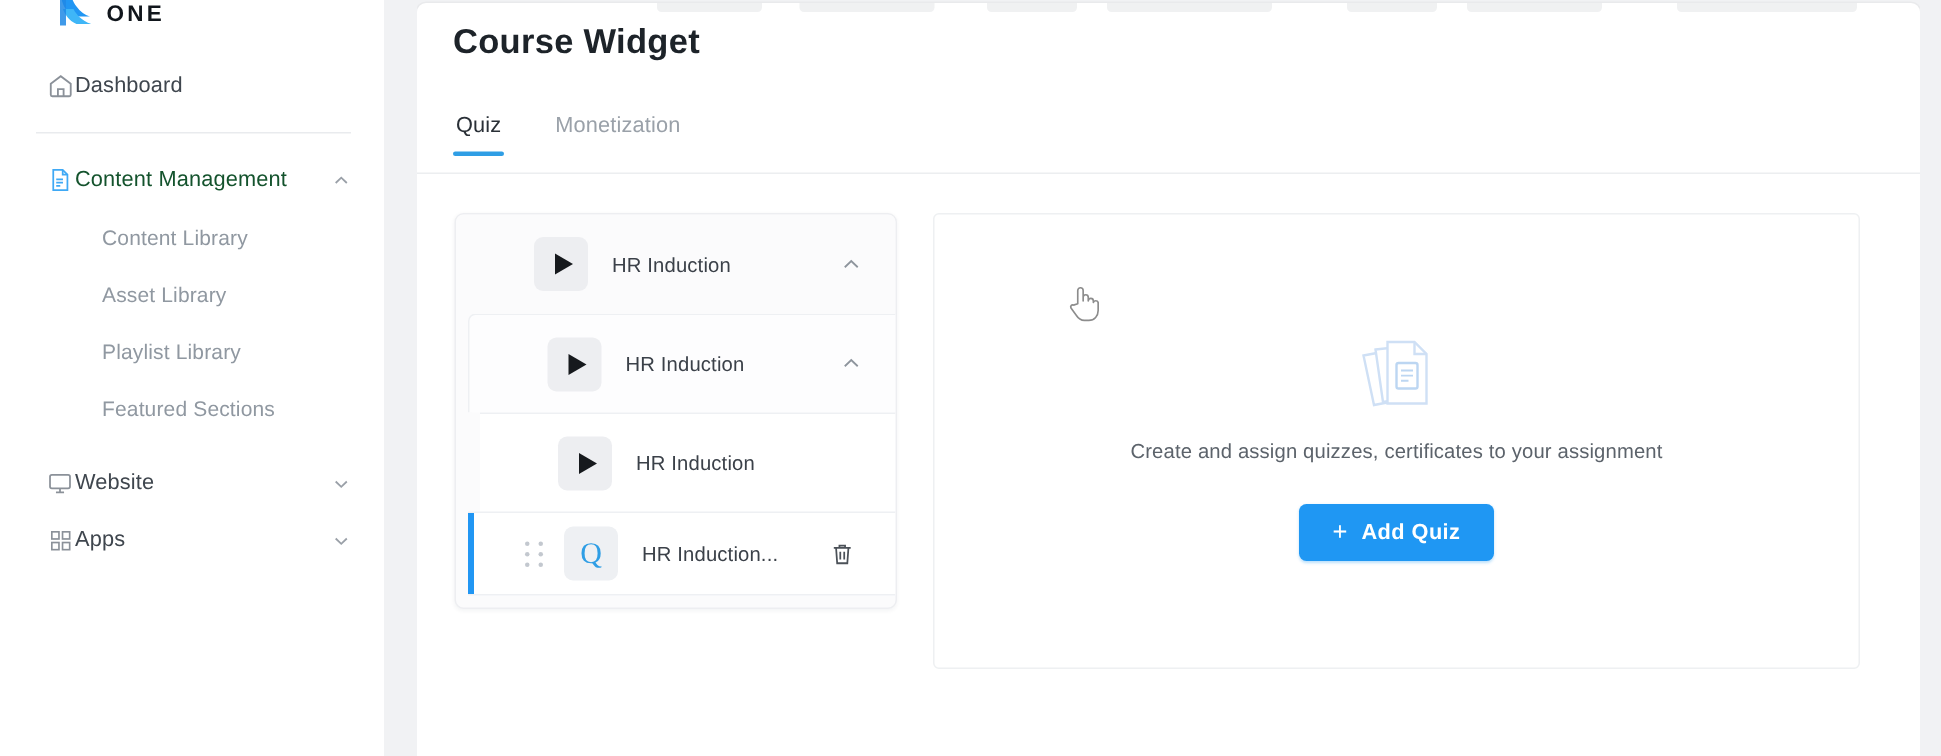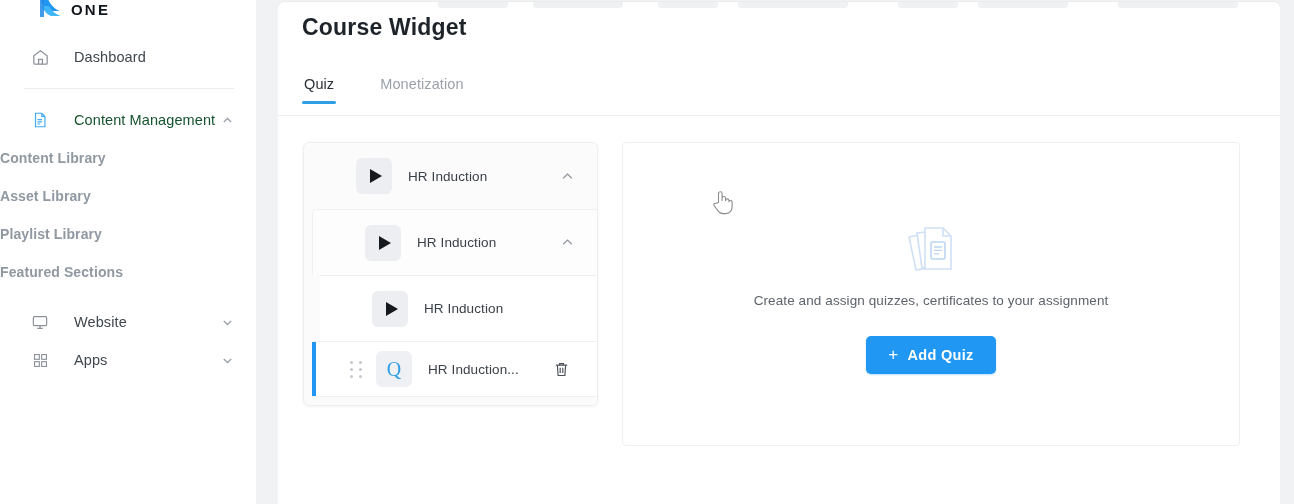--- a/index.html
+++ b/index.html
@@ -39,21 +39,20 @@
     padding: 0 22px 0 30px;
     cursor: pointer;
   }
   .nav-ico {
     width: 20px; height: 20px; flex: 0 0 20px;
     display: flex; align-items: center; justify-content: center;
     color: #8b9199;
   }
   .nav-ico svg { display: block; }
   .nav-label {
-    margin-left: 24px;
     font-size: 14.5px;
     color: #3f464e;
     white-space: nowrap;
     letter-spacing: .1px;
   }
   .nav-item.active .nav-ico { color: #3fa9f5; }
   .nav-item.active .nav-label { color: #14532d; }
   .chev {
     margin-left: auto; width: 14px; height: 14px;
     color: #9aa0a8; display: flex; align-items: center; justify-content: center;
@@ -61,22 +60,22 @@
   .chev svg { display: block; }
 
   .nav-divider {
     height: 1px; background: #e9ebee;
     margin: 12px 22px 12px 24px;
   }
 
   .sub-item {
     display: flex; align-items: center;
     height: 38px;
+    padding-left: 68px;
     cursor: pointer;
-    font-weight: bold;
   }
   .sub-item span {
     font-size: 14px; color: #9098a1; letter-spacing: .1px; white-space: nowrap;
   }
 
   .nav-group-gap { height: 12px; }
 
   
   .gutter { flex: 0 0 22px; height: 504px; background: #f1f2f4; }
 
@@ -105,21 +104,21 @@
   }
 
   .page-title {
     position: absolute;
     left: 24px; top: 12px;
     font-size: 23px; color: #1d2329; letter-spacing: .2px;
   }
 
   .tabs {
     position: absolute; left: 24px; top: 74px;
-    display: flex; align-items: flex-end; gap: 42px;
+    display: flex; align-items: flex-end; gap: 32px;
   }
   .tab {
     position: relative; padding: 0 2px 12px 2px;
     font-size: 14.5px; color: #9aa1a9; cursor: pointer; letter-spacing: .1px;
   }
   .tab.active { color: #2a3037; }
   .tab.active::after {
     content: ""; position: absolute; left: 0; right: 0; bottom: 0;
     height: 3px; background: #2f9ee5; border-radius: 2px;
   }

